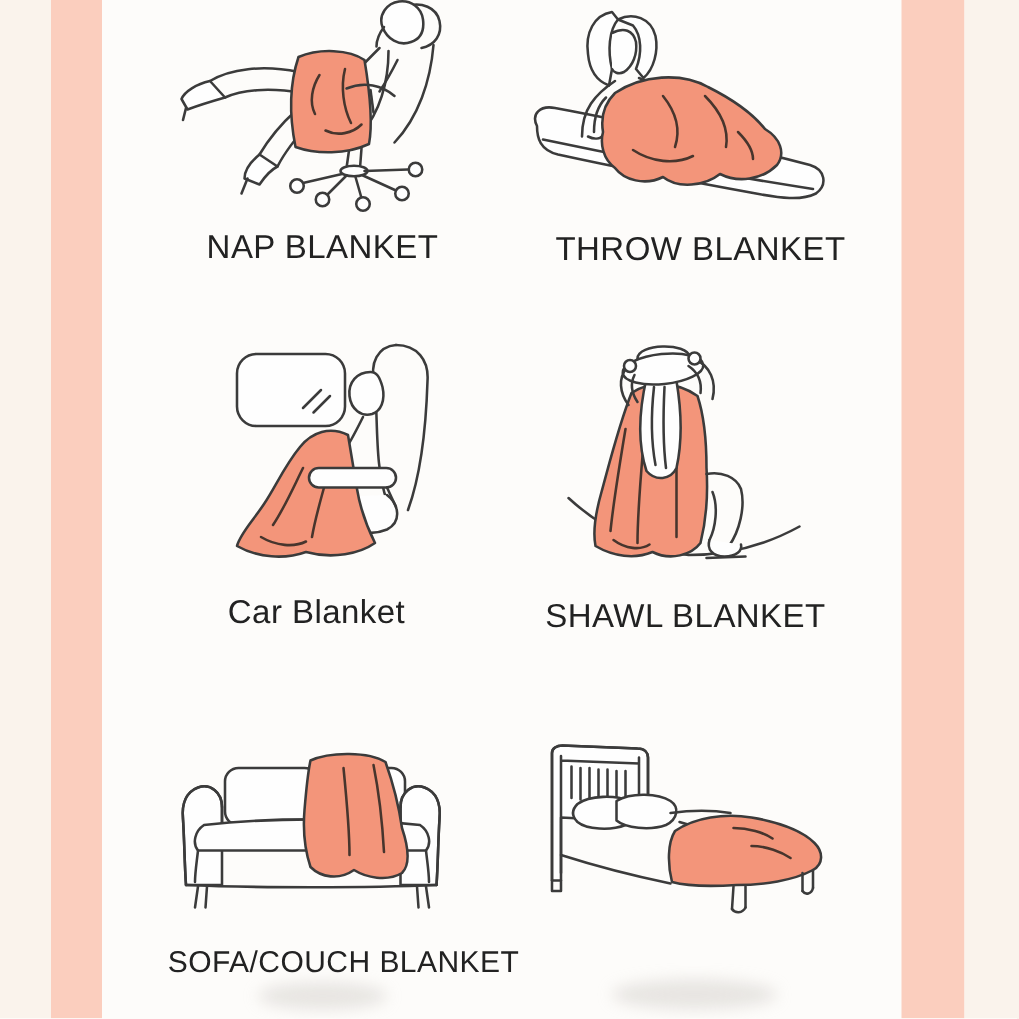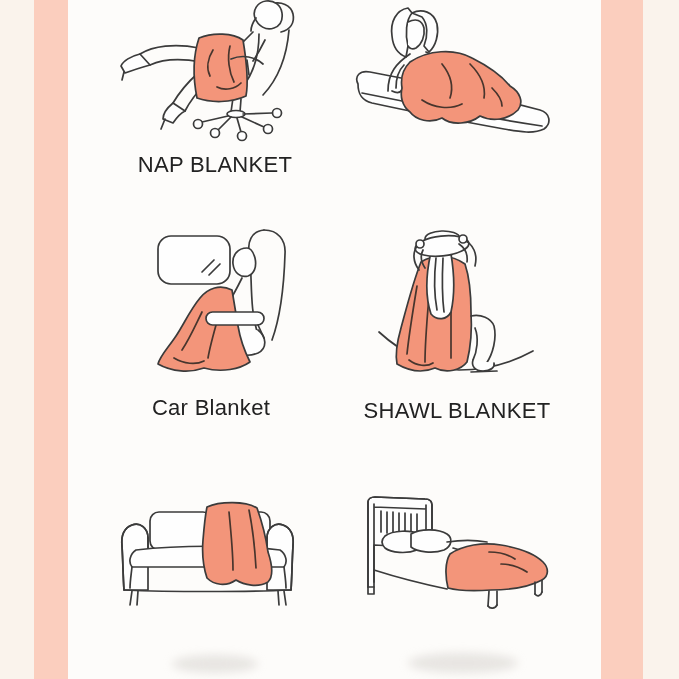--- a/index.html
+++ b/index.html
@@ -113,20 +113,21 @@
       <path class="ln" d="M52,86 C52,76 55,68 60,63"></path>
       <path class="ln" d="M48,89 C52,91 56,91 58,88"></path>
 
       <path class="bk" d="M66,60 C84,48 110,46 128,56 C144,64 158,74 166,84 C176,90 180,100 174,108 C164,118 148,120 136,114 C126,122 108,124 98,116 C86,122 72,118 66,110 C58,104 56,94 58,86 C56,74 60,66 66,60 Z"></path>
       <path class="fold" d="M98,62 C106,72 110,84 106,96"></path>
       <path class="fold" d="M126,62 C136,72 142,84 140,96"></path>
       <path class="fold" d="M78,98 C90,106 106,108 118,102"></path>
       <path class="fold" d="M148,86 C154,92 158,98 158,104"></path>
     </svg>
   </figure>
+  <figcaption class="lbl lbl-caps lbl-2">THROW BLANKET</figcaption>
 
   <figure class="illus pos-3">
     <svg width="150" height="152" viewBox="0 0 150 152">
 
       <rect class="wh" x="12" y="10" width="72" height="48" rx="13"></rect>
       <path class="ln" d="M56,46 L68,34 M63,49 L74,38"></path>
 
       <path class="ln" d="M118,4 C132,4 140,14 139,28 C138,60 134,92 126,114"></path>
       <path class="ln" d="M104,30 C106,58 104,86 112,108"></path>
       <path class="ln" d="M104,30 C100,16 106,5 118,4"></path>
@@ -197,20 +198,21 @@
       <path class="ln" d="M22,67 C21,76 20,82 20,88 M174,67 C175,76 176,82 176,88"></path>
       <path class="ln" d="M14,90 C60,92 136,92 181,90"></path>
 
       <path class="ln" d="M22,91 L20,105 M28,91 L27,105 M168,91 L169,105 M174,91 L176,105"></path>
 
       <path class="bk" d="M97,7 C110,1 136,1 147,8 C152,22 156,38 158,52 C162,64 164,76 158,82 C148,88 134,85 126,80 C116,87 104,85 97,78 C93,66 92,52 93,40 C94,28 95,16 97,7 Z"></path>
       <path class="fold" d="M119,12 C121,32 123,52 123,70"></path>
       <path class="fold" d="M139,10 C143,30 145,50 146,68"></path>
     </svg>
   </figure>
+  <figcaption class="lbl lbl-5">SOFA/COUCH BLANKET</figcaption>
 
   <figure class="illus pos-6">
     <svg width="205" height="125" viewBox="0 0 205 125">
 
       <path class="wh" d="M15,97 L15,12 C15,9 18,7 22,7 L72,9 C77,9 79,12 79,15 L79,58 L21,55 L21,97 Z" stroke="none"></path>
       <path class="ln" d="M15,97 L15,12 C15,9 18,7 22,7 L72,9 C77,9 79,12 79,15 L79,58"></path>
       <path class="ln" d="M21,92 L21,14 M73,15 L73,55 M21,17 L73,19"></path>
       <path class="ln" d="M28,21 L28,42 M34,22 L34,43 M40,22 L40,44 M46,23 L46,44 M52,23 L52,45 M58,24 L58,45 M64,24 L64,46"></path>
       <path class="ln" d="M15,97 L15,104 L21,104 L21,97"></path>
 

